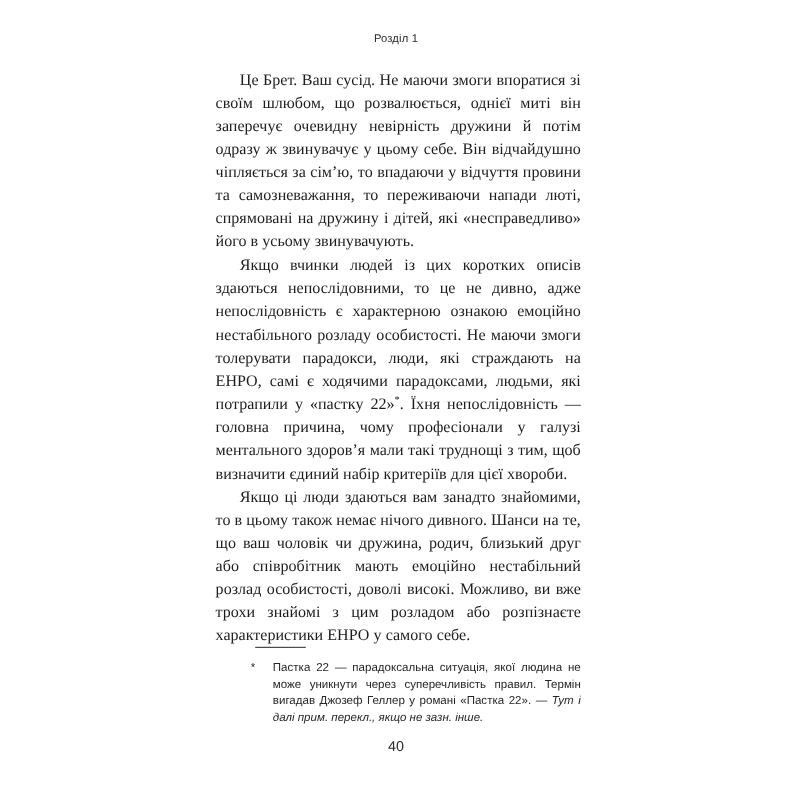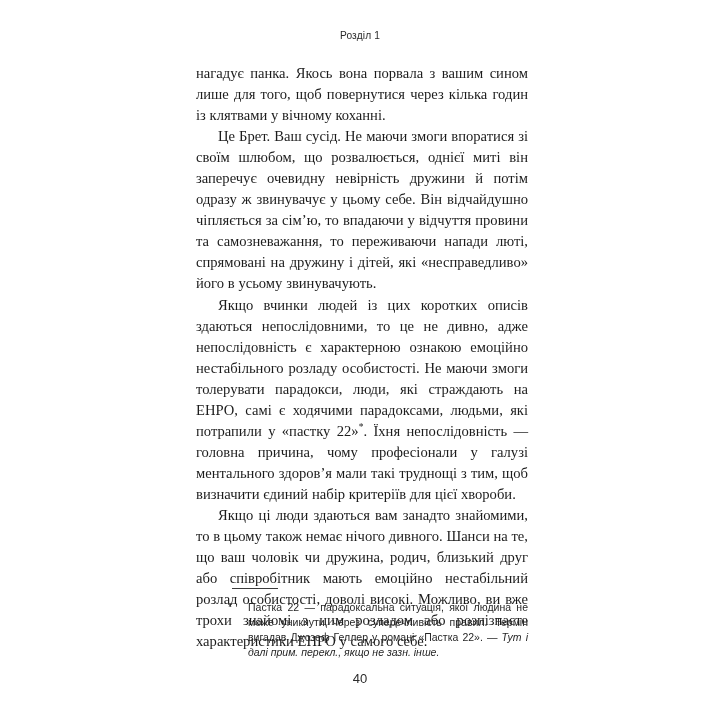--- a/index.html
+++ b/index.html
@@ -119,21 +119,20 @@
 </style>
 </head>
 <body>
 
 <div class="page">
 
   <div class="running-head">Розділ 1</div>
 
   <div class="text-column">
 
-    <p class="body-par first">нагадує панка. Якось вона порвала з вашим сином лише для того, щоб повернутися через кілька годин із клятвами у вічному коханні.</p>
 
     <p class="body-par">Це Брет. Ваш сусід. Не маючи змоги впоратися зі своїм шлюбом, що розвалюється, однієї миті він заперечує очевидну невірність дружини й потім одразу ж звинувачує у цьому себе. Він відчайдушно чіпляється за сім’ю, то впадаючи у відчуття провини та самозневажання, то переживаючи напади люті, спрямовані на дружину і дітей, які «несправедливо» його в усьому звинувачують.</p>
 
     <p class="body-par"><span>Якщо вчинки людей із цих коротких описів здаються непослідовними, то це не дивно, адже непослідовність є характерною ознакою емоційно нестабільного розладу особистості. Не маючи змоги толерувати парадокси, люди, які страждають на ЕНРО, самі є ходячими парадоксами, людьми, які потрапили у «пастку 22»</span><sup class="fn-ref">*</sup><span>. Їхня непослідовність — головна причина, чому професіонали у галузі ментального здоров’я мали такі труднощі з тим, щоб визначити єдиний набір критеріїв для цієї хвороби.</span></p>
 
     <p class="body-par">Якщо ці люди здаються вам занадто знайомими, то в цьому також немає нічого дивного. Шанси на те, що ваш чоловік чи дружина, родич, близький друг або співробітник мають емоційно нестабільний розлад особистості, доволі високі. Можливо, ви вже трохи знайомі з цим розладом або розпізнаєте характеристики ЕНРО у самого себе.</p>
 
 
   </div>
 

